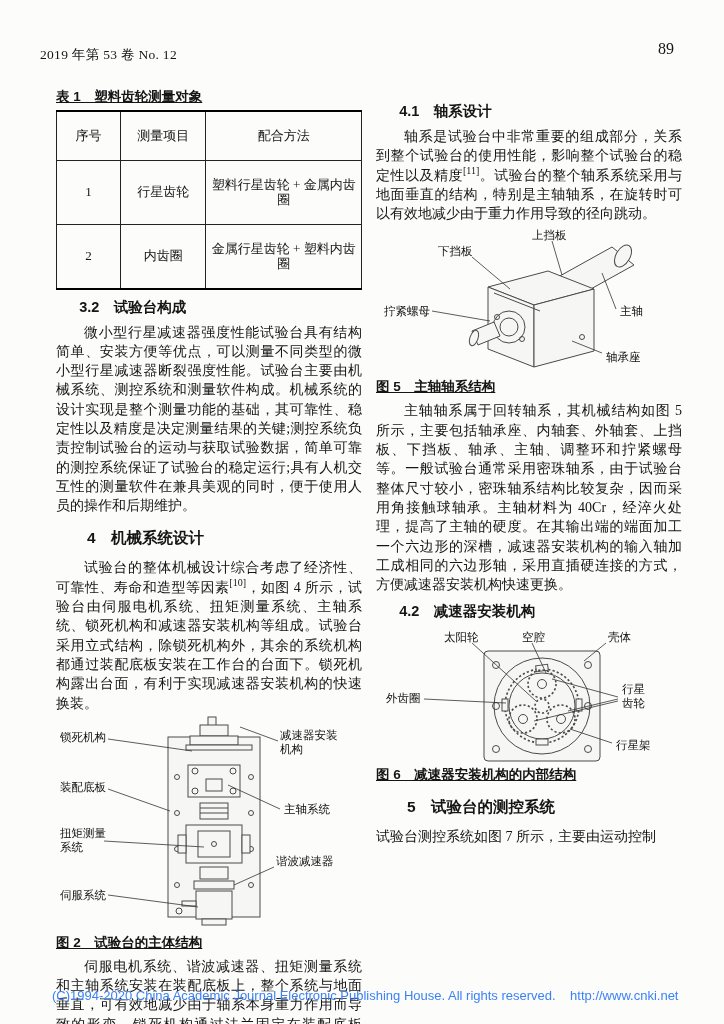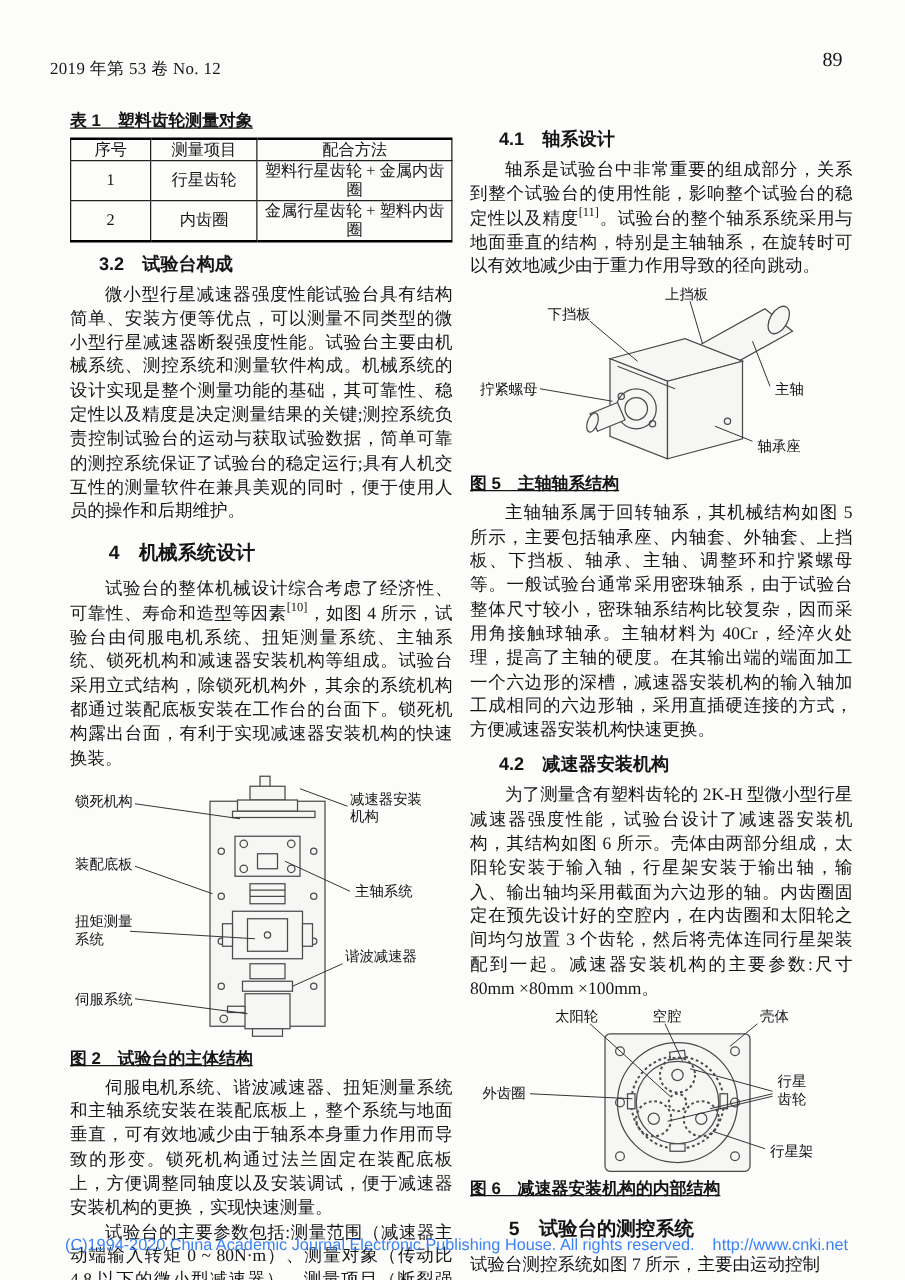--- a/index.html
+++ b/index.html
@@ -14,21 +14,21 @@
   p.noindent{text-indent:0;}
   sup{font-size:10px;line-height:0;margin-top:32px;}
   .h1{font-family:"Liberation Sans",sans-serif;font-weight:bold;font-size:15.5px;
       margin:13px 0 9px 0;text-indent:2em;}
   .h2{font-family:"Liberation Sans",sans-serif;font-weight:bold;font-size:14.5px;
       margin:8px 0 6px 0;text-indent:1.6em;}
   .tbl-cap,.fig-cap{font-family:"Liberation Sans",sans-serif;font-weight:bold;
       font-size:13.5px;text-align:left;margin:0 0 4px 0;text-decoration:underline;}
   .fig-cap{margin:1px 0 5px 0;}
   table.t1{width:100%;border-collapse:collapse;font-size:13px;margin-bottom:6px;}
-  table.t1 th,table.t1 td{border:1px solid #222;text-align:center;padding:0 2px;
+  table.t1 th,table.t1 td{border:1px solid #222;text-align:center;padding:16px 2px;
       line-height:15.5px;font-weight:normal;}
   table.t1 tr:first-child th{border-top:2px solid #000;}
   table.t1 tr:last-child td{border-bottom:2px solid #000;}
   .figure{margin:2px 0 0 0;}
   svg{display:block;margin:0 auto;}
   svg .ln{stroke:#4a4a4a;stroke-width:1;fill:none;}
   svg .lnf{stroke:#4a4a4a;stroke-width:1;fill:#f6f6f5;}
   svg .teeth{stroke:#4a4a4a;stroke-width:1.6;fill:none;stroke-dasharray:2.2,2.2;}
   svg .lead{stroke:#333;stroke-width:.8;fill:none;}
   svg text{font-family:"Liberation Serif",serif;font-size:11.5px;fill:#111;}
@@ -175,21 +175,20 @@
         <text x="8" y="90">拧紧螺母</text>
         <text x="244" y="90">主轴</text>
         <text x="230" y="136">轴承座</text>
       </svg>
       <div class="fig-cap">图 5　主轴轴系结构</div>
     </div>
 
     <p class="body">主轴轴系属于回转轴系，其机械结构如图 5 所示，主要包括轴承座、内轴套、外轴套、上挡板、下挡板、轴承、主轴、调整环和拧紧螺母等。一般试验台通常采用密珠轴系，由于试验台整体尺寸较小，密珠轴系结构比较复杂，因而采用角接触球轴承。主轴材料为 40Cr，经淬火处理，提高了主轴的硬度。在其输出端的端面加工一个六边形的深槽，减速器安装机构的输入轴加工成相同的六边形轴，采用直插硬连接的方式，方便减速器安装机构快速更换。</p>
 
     <div class="h2">4.2　减速器安装机构</div>
-    <p class="body">为了测量含有塑料齿轮的 2K-H 型微小型行星减速器强度性能，试验台设计了减速器安装机构，其结构如图 6 所示。壳体由两部分组成，太阳轮安装于输入轴，行星架安装于输出轴，输入、输出轴均采用截面为六边形的轴。内齿圈固定在预先设计好的空腔内，在内齿圈和太阳轮之间均匀放置 3 个齿轮，然后将壳体连同行星架装配到一起。减速器安装机构的主要参数:尺寸 80mm ×80mm ×100mm。</p>
 
     <div class="figure">
       <svg width="306" height="138" viewBox="0 0 306 138">
 
         <rect class="lnf" x="108" y="24" width="116" height="110" rx="4"></rect>
         <circle class="ln" cx="120" cy="38" r="3.5"></circle>
           <circle class="ln" cx="212" cy="38" r="3.5"></circle>
         <circle class="ln" cx="120" cy="79" r="3.5"></circle>
           <circle class="ln" cx="212" cy="79" r="3.5"></circle>
         <circle class="ln" cx="120" cy="122" r="3.5"></circle>

